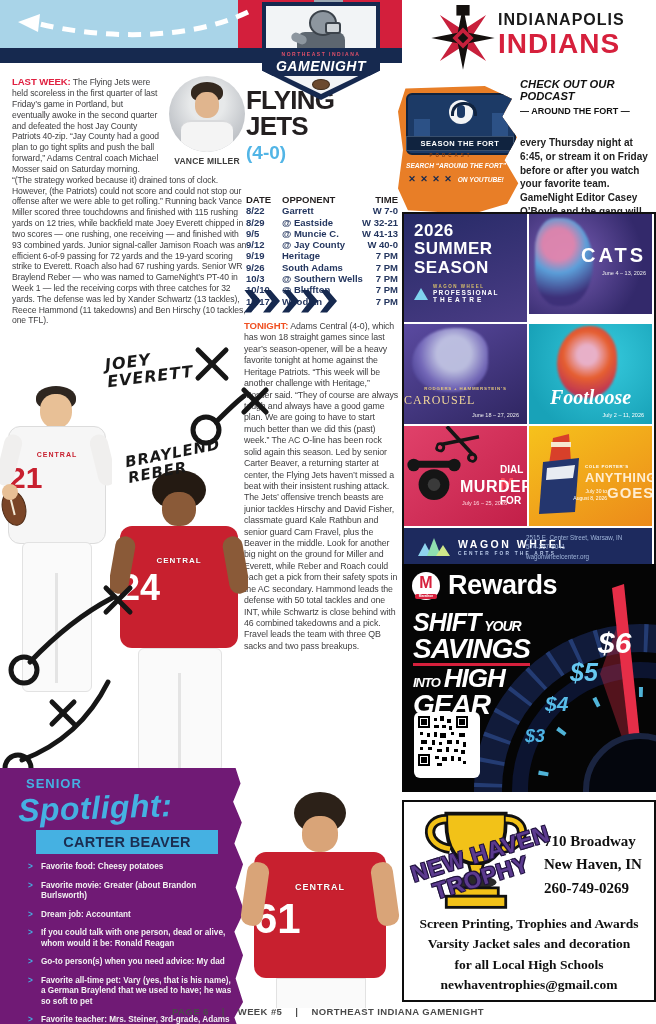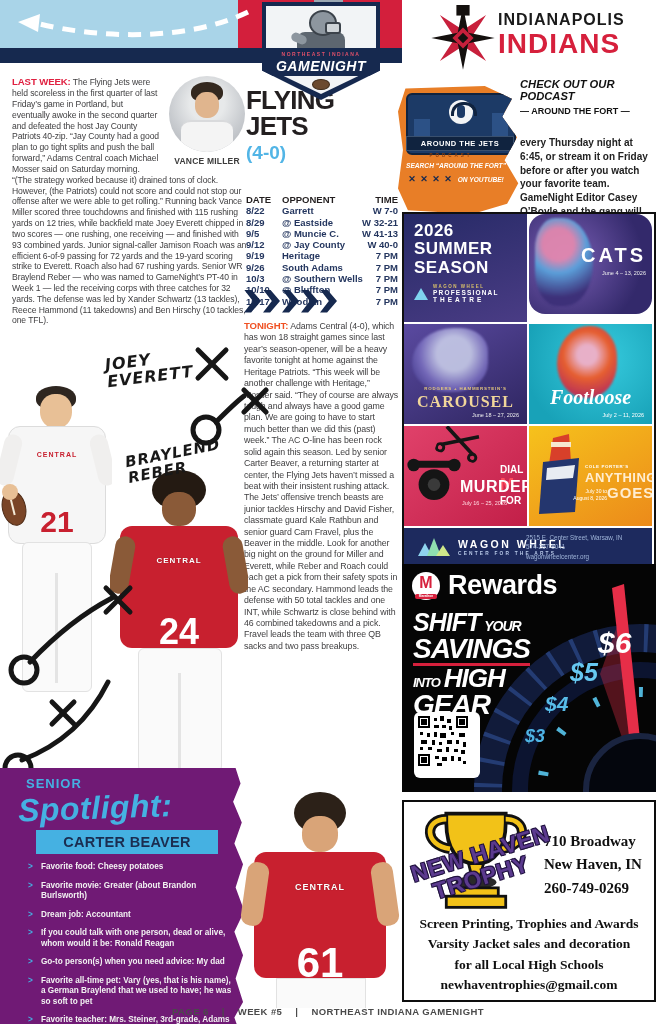--- a/index.html
+++ b/index.html
@@ -62,21 +62,21 @@
      font-size:8.8px;line-height:1.3;letter-spacing:-.1px;color:#414042;}
   .tonight .lbl{color:#f05123;font-weight:800;font-size:9.6px;}
 
   
   .player{overflow:hidden;}
   .joey{left:0px;top:386px;width:112px;height:332px;z-index:1;}
   .p-hair{position:absolute;border-radius:50% 50% 42% 42%;background:#2e2620;}
   .p-face{position:absolute;border-radius:46%;}
   .p-torso{position:absolute;border-radius:12px;}
   .j-word{position:absolute;width:100%;text-align:center;font-weight:800;letter-spacing:1px;}
-  .j-num{position:absolute;width:100%;text-align:center;font-weight:800;line-height:1;margin-top:44px;}
+  .j-num{position:absolute;width:100%;font-weight:800;line-height:1;}
   .p-legs{position:absolute;}
   .joey .p-hair{left:36px;top:0;width:40px;height:24px;}
   .joey .p-face{left:40px;top:8px;width:32px;height:34px;background:#e8c096;}
   .joey .p-torso{left:8px;top:40px;width:96px;height:116px;background:#f6f6f6;border:1px solid #dcdcdc;}
   .joey .j-word{top:24px;font-size:7px;color:#c8202f;}
   .joey .j-num{top:36px;font-size:30px;color:#c8202f;}
   .joey .arm{position:absolute;width:18px;height:52px;border-radius:9px;background:#f0efee;}
   .joey .arm.l{left:0px;top:48px;transform:rotate(14deg);}
   .joey .arm.r{left:94px;top:48px;transform:rotate(-14deg);}
   .joey .hand{position:absolute;left:2px;top:98px;width:16px;height:16px;border-radius:50%;background:#e8c096;}
@@ -170,32 +170,32 @@
      display:grid;grid-template-columns:123px 123px;gap:2px;}
   .tile{position:relative;height:100px;overflow:hidden;}
   .t-season{background:linear-gradient(160deg,#262a66,#4a3c85);padding:8px 0 0 10px;}
   .season-line{font-size:17px;font-weight:900;color:#fff;line-height:1.08;letter-spacing:.5px;}
   .ww-brandrow{display:flex;align-items:center;margin-top:7px;}
   .ww-sail{width:0;height:0;border-left:7px solid transparent;border-right:7px solid transparent;border-bottom:12px solid #7fd4ef;margin-right:5px;}
   .ww-b1{font-size:4.5px;color:#d8c06a;letter-spacing:1.5px;font-weight:700;}
   .ww-b2{font-size:6.5px;color:#fff;letter-spacing:1.2px;font-weight:700;}
   .ww-b3{font-size:6.5px;color:#fff;letter-spacing:3px;font-weight:700;}
 
-  .t-cats{background:radial-gradient(circle at 30% 45%,#7a5fb5,#33296b 75%);border-radius:16px;}
+  .t-cats{background:radial-gradient(circle at 30% 45%,#7a5fb5,#33296b 75%);}
   .cats-dancer{position:absolute;left:6px;top:4px;width:58px;height:88px;border-radius:40% 60% 55% 45%;
      background:radial-gradient(circle at 40% 30%,#e88bb0 0 22%,#5aa8e0 40%,#3b2f77 75%);filter:blur(1px);opacity:.9;}
   .cats-title{position:absolute;right:6px;top:30px;font-size:20px;color:#fff;font-weight:600;letter-spacing:3px;}
   .cats-date{position:absolute;right:6px;top:56px;font-size:5.5px;color:#eee;}
 
   .t-carousel{background:linear-gradient(150deg,#5a4aa0,#2e2560);}
   .car-horse{position:absolute;left:8px;top:4px;width:76px;height:64px;border-radius:60% 40% 50% 50%;
      background:radial-gradient(circle at 55% 40%,#cfd4ee 0 30%,#7a6fc0 60%,#40368a 90%);filter:blur(1px);opacity:.85;}
   .car-kicker{position:absolute;left:0;top:62px;width:100%;text-align:center;font-size:4.4px;color:#e5c87d;letter-spacing:.8px;font-weight:700;}
-  .car-title{position:absolute;left:0;top:69px;width:100%;text-align:center;font-family:"Liberation Serif",serif;
-     font-size:16px;font-weight:700;color:#f1d69a;letter-spacing:1px;}
+  .car-title{position:absolute;left:0;top:69px;width:100%;font-family:"Liberation Serif",serif;
+     font-size:12px;font-weight:400;color:#f1d69a;letter-spacing:1px;}
   .car-date{position:absolute;right:8px;top:88px;font-size:5.5px;color:#eee;}
 
   .t-foot{background:radial-gradient(circle at 60% 35%,#36cadd,#18a2b8 80%);}
   .foot-dancer{position:absolute;left:28px;top:2px;width:60px;height:72px;border-radius:55% 45% 50% 50%;
      background:radial-gradient(circle at 50% 40%,#f2b0c8 0 18%,#f05a28 45%,#c22a52 80%);filter:blur(1px);opacity:.95;}
   .foot-title{position:absolute;left:0;top:62px;width:100%;text-align:center;font-family:"Liberation Serif",serif;
      font-style:italic;font-weight:700;font-size:20px;color:#fff;}
   .foot-date{position:absolute;right:8px;top:88px;font-size:5.5px;color:#fff;}
 
   .t-dialm{background:linear-gradient(140deg,#e0416a,#c21f48);}
@@ -462,21 +462,21 @@
       <div class="ind-l1">INDIANAPOLIS</div>
       <div class="ind-l2">INDIANS</div>
     </div>
   </div>
 
   <div class="abs orange-blob">
     <div class="atf-logo">
       <div class="atf-bldg" style="left:6px;"></div>
       <div class="atf-bldg" style="right:6px;height:24px;"></div>
       <div class="atf-mic"></div>
-      <div class="atf-banner">AROUND THE JETS</div>
+      <div class="atf-banner">SEASON THE FORT</div>
     </div>
     <div class="atf-sub">PODCAST</div>
     <div class="atf-search">SEARCH “AROUND THE FORT”</div>
     <div class="atf-yt">
       <span class="xm">✕ ✕ ✕ ✕</span>
       <span>ON YOUTUBE!</span>
     </div>
   </div>
   <div class="abs podcast-text">
     <div class="pod-h">CHECK OUT OUR PODCAST</div>

